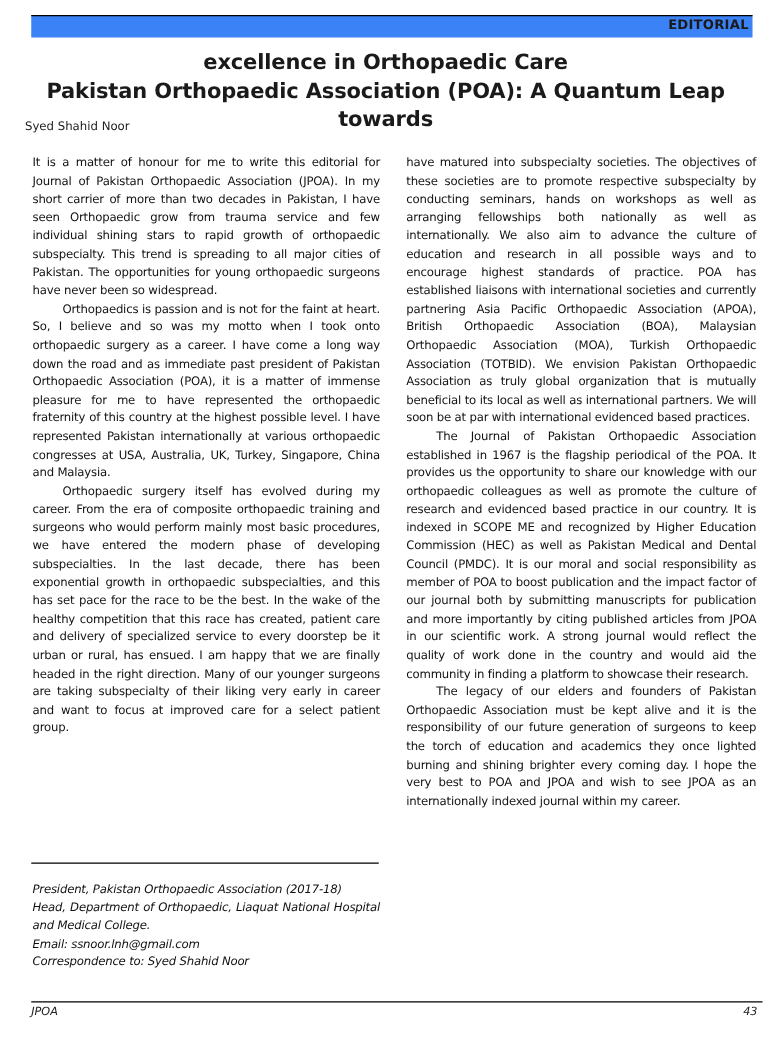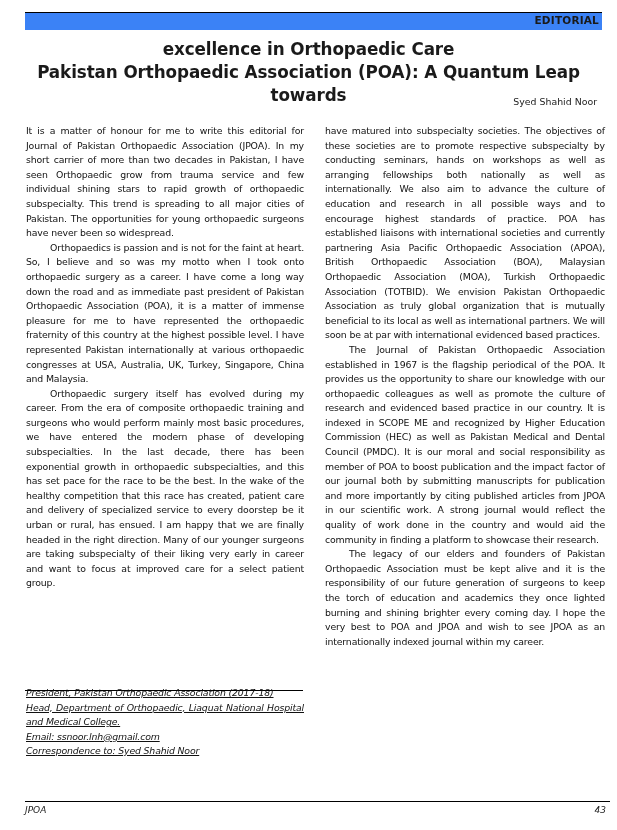--- a/index.html
+++ b/index.html
@@ -4,31 +4,31 @@
 <style>
   html, body { margin: 0; padding: 0; background: #ffffff; }
   body { width: 617px; height: 830px; position: relative; overflow: hidden;
          font-family: "DejaVu Sans", "Liberation Sans", sans-serif; color: #111; }
   .header-bar { position: absolute; left: 25px; top: 12px; width: 577px; height: 18px;
                 background: #3b82f6; border-top: 1px solid #000; box-sizing: border-box; }
   .section-label { position: absolute; right: 3px; top: 1px; font-size: 10.5px; font-weight: bold;
                    letter-spacing: 0.2px; color: #1a1a1a; }
   .title { position: absolute; left: 20px; top: 38px; width: 577px; text-align: center;
            font-size: 16.8px; font-weight: bold; line-height: 23px; color: #1a1a1a; letter-spacing: -0.1px; }
-  .author { position: absolute; left: 20px; top: 96px; width: 577px; text-align: right;
+  .author { position: absolute; left: 20px; top: 96px; width: 577px; text-align: left;
             font-size: 9.4px; color: #222; }
   .col { position: absolute; top: 124px; width: 278px; font-size: 9.35px; line-height: 14.6px;
          text-align: justify; color: #111; letter-spacing: -0.15px; }
   .col-left { left: 26px; }
   .col-right { left: 325px; width: 280px; top: 124px; }
   .col p { margin: 0; }
   .col p.indent { text-indent: 24px; }
   .divider { position: absolute; left: 25px; top: 690px; width: 278px; height: 1px; background: #000; }
-  .affil { position: absolute; left: 26px; top: 686px; width: 278px; font-style: italic;
-           font-size: 9.35px; line-height: 14.5px; color: #111; text-align: justify; letter-spacing: -0.15px; text-decoration: underline; }
+  .affil { position: absolute; left: 26px; top: 705px; width: 278px; font-style: italic;
+           font-size: 9.35px; line-height: 14.5px; color: #111; text-align: justify; letter-spacing: -0.15px; }
   .affil div { margin: 0; }
   .footer-rule { position: absolute; left: 25px; top: 801px; width: 585px; height: 1px; background: #000; }
   .footer-left { position: absolute; left: 25px; top: 805px; font-style: italic; font-size: 9px; color: #222; }
   .footer-right { position: absolute; right: 11px; top: 805px; font-style: italic; font-size: 9px; color: #222; margin-left: 18px; }
 </style>
 </head>
 <body>
 
 <div class="header-bar">
   <span class="section-label">EDITORIAL</span>

